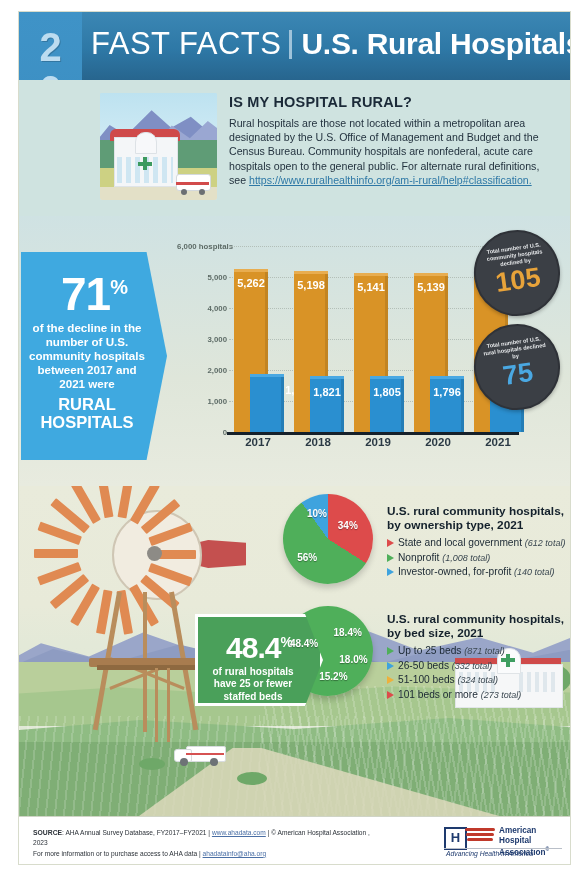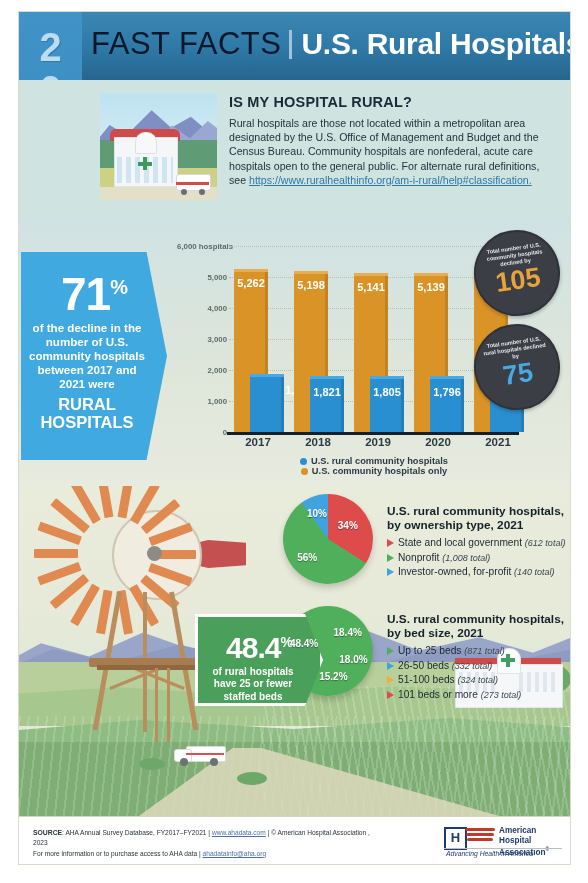--- a/index.html
+++ b/index.html
@@ -12,21 +12,21 @@
   .hdr{position:absolute;left:0;top:0;width:551px;height:68px;background:#2e78a6;}
   .hdr-grad{position:absolute;left:0;top:0;width:551px;height:68px;
             background:linear-gradient(180deg,#3b87b4 0%,#2e78a6 55%,#27658e 100%);}
   .yearband{position:absolute;left:0;top:0;width:63px;height:200px;
             background:linear-gradient(180deg,#3f93c7 0%,#3a8cc0 100%);}
   .yearband .ytxt{position:absolute;left:0;top:14px;width:63px;text-align:center;
        font-weight:bold;font-size:40px;line-height:43px;color:#bcdcf0;letter-spacing:0;
        text-shadow:1px 1px 0 rgba(0,0,0,.18);}
   .hdr-title{position:absolute;left:72px;top:14px;width:470px;height:42px;
              white-space:nowrap;}
-  .ff{font-size:31px;color:#0f172a;letter-spacing:.5px;font-family:"Liberation Sans",sans-serif;}
+  .ff{font-size:31px;color:#ffffff;letter-spacing:.5px;font-family:"Liberation Sans",sans-serif;}
   .bar-sep{display:inline-block;width:3px;height:29px;background:#9fc3da;
            vertical-align:-5px;margin:0 9px 0 8px;}
   .ttl{font-size:30px;color:#ffffff;font-weight:bold;letter-spacing:-.3px;}
 
   
   .intro{position:absolute;left:0;top:68px;width:551px;height:136px;background:#cfe3e0;}
   .intro-img{position:absolute;left:81px;top:13px;width:117px;height:107px;overflow:hidden;
              background:#bfe0ef;border-radius:2px;}
   .ii-sky{position:absolute;inset:0;background:linear-gradient(180deg,#bde2f0 0%,#d3ecf5 55%,#d3ecf5 100%);}
   .ii-mtn{position:absolute;left:-10px;top:10px;width:140px;height:46px;
@@ -317,21 +317,20 @@
             </div>
           </div>
       <div class="axis"></div>
     <div class="xlab" style="left: 43px;">2017</div>
           <div class="xlab" style="left: 103px;">2018</div>
           <div class="xlab" style="left: 163px;">2019</div>
           <div class="xlab" style="left: 223px;">2020</div>
           <div class="xlab" style="left: 283px;">2021</div>
         </div>
 
-    <div class="legend"><span class="lg-item"><span class="dot" style="background: rgb(42, 143, 208);"></span><span>U.S. rural community hospitals</span></span><span class="lg-item"><span class="dot" style="background: rgb(217, 147, 38);"></span><span>U.S. community hospitals only</span></span></div>
 
     <div class="badge" id="badge1">
       <div class="bt">Total number of U.S. community hospitals declined by</div>
       <div class="bn">105</div>
     </div>
     <div class="badge" id="badge2">
       <div class="bt">Total number of U.S. rural hospitals declined by</div>
       <div class="bn">75</div>
     </div>
   </div>

